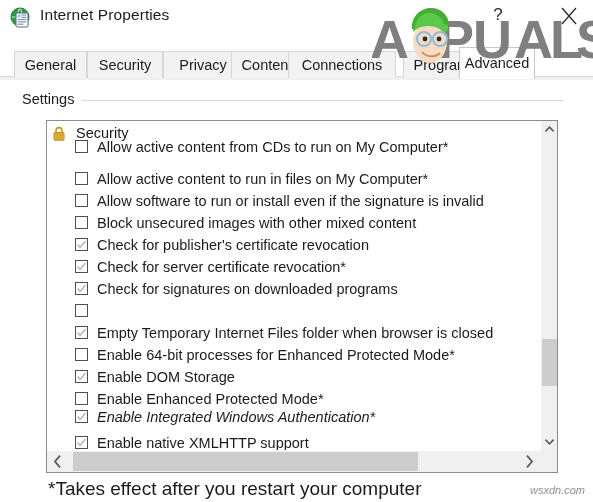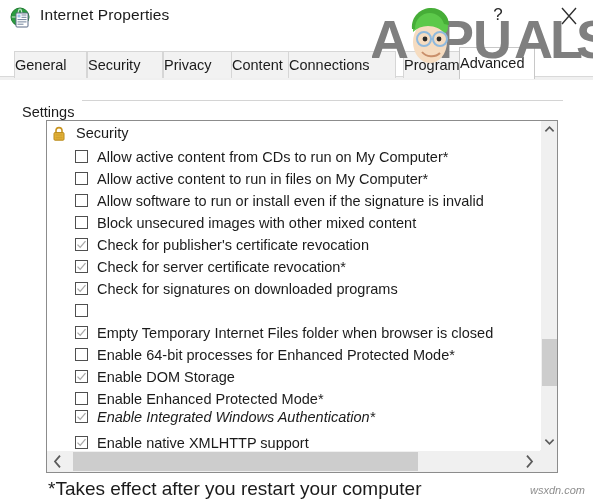--- a/index.html
+++ b/index.html
@@ -70,37 +70,38 @@
   .tab {
     position: absolute;
     top: 6px;
     height: 27px;
     background: #f2f2f2;
     border: 1px solid #d6d6d6;
     border-bottom: none;
     font-size: 14.5px;
     color: #1b1b1b;
     line-height: 26px;
+    text-align: center;
     box-sizing: border-box;
     white-space: nowrap;
     cursor: default;
   }
   .tab.selected {
     top: 2px;
     height: 32px;
     line-height: 30px;
     background: #ffffff;
     border-color: #c8c8c8;
     z-index: 3;
   }
 
   
   .group-label {
     position: absolute;
-    left: 22px; top: 104px;
+    left: 22px; top: 91px;
     font-size: 14.5px;
     color: #1b1b1b;
     background: #ffffff;
     padding: 0 6px 0 0;
     z-index: 2;
   }
   .group-rule {
     position: absolute;
     left: 82px; top: 100px;
     width: 481px; height: 1px;
@@ -304,21 +305,21 @@
       <span class="lock-icon">
         <svg width="14" height="15" viewBox="0 0 14 15">
           <path d="M4 7V4.6a3 3 0 0 1 6 0V7" fill="none" stroke="#c9941f" stroke-width="1.6"></path>
           <rect x="2" y="6.6" width="10" height="7.6" rx="1" fill="#e8b63c" stroke="#b8891b" stroke-width="1"></rect>
           <path d="M3.4 8.2h7.2M3.4 9.8h7.2M3.4 11.4h7.2M3.4 13h7.2" stroke="#c79a28" stroke-width=".7"></path>
         </svg>
       </span>
       <span>Security</span>
     </div>
 
-    <div class="row" style="top:26px;">
+    <div class="row" style="top:16px;">
       <span class="cb"></span>
       <span class="row-label">Allow active content from CDs to run on My Computer*</span>
     </div>
     <div class="row" style="top:48px;">
       <span class="cb"></span>
       <span class="row-label">Allow active content to run in files on My Computer*</span>
     </div>
     <div class="row" style="top:70px;">
       <span class="cb"></span>
       <span class="row-label">Allow software to run or install even if the signature is invalid</span>

